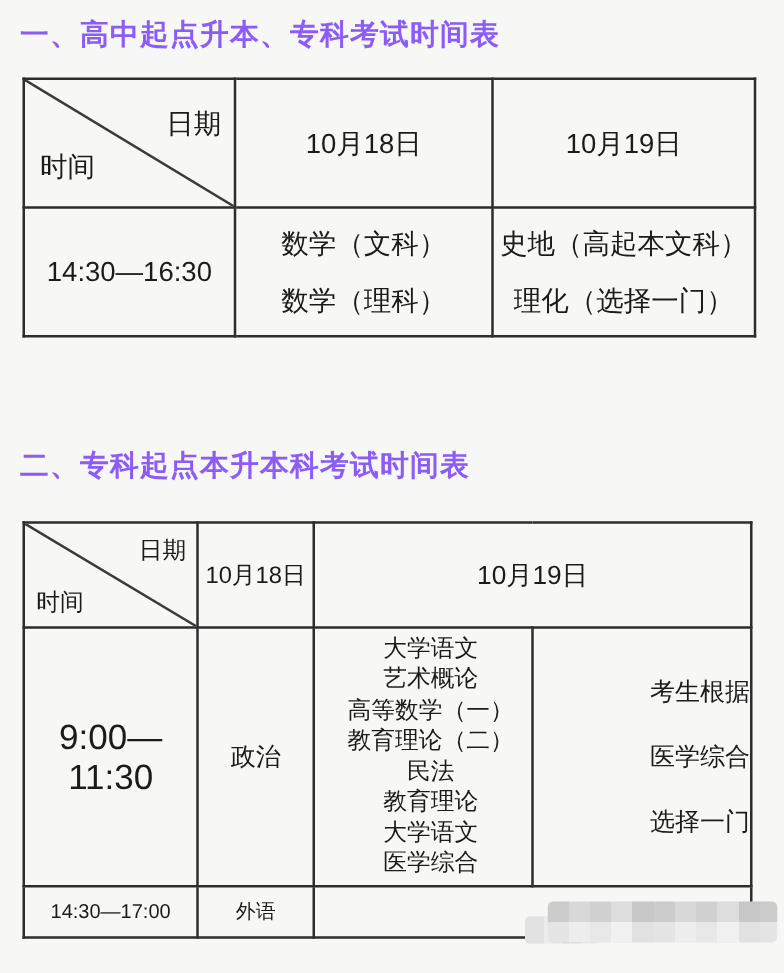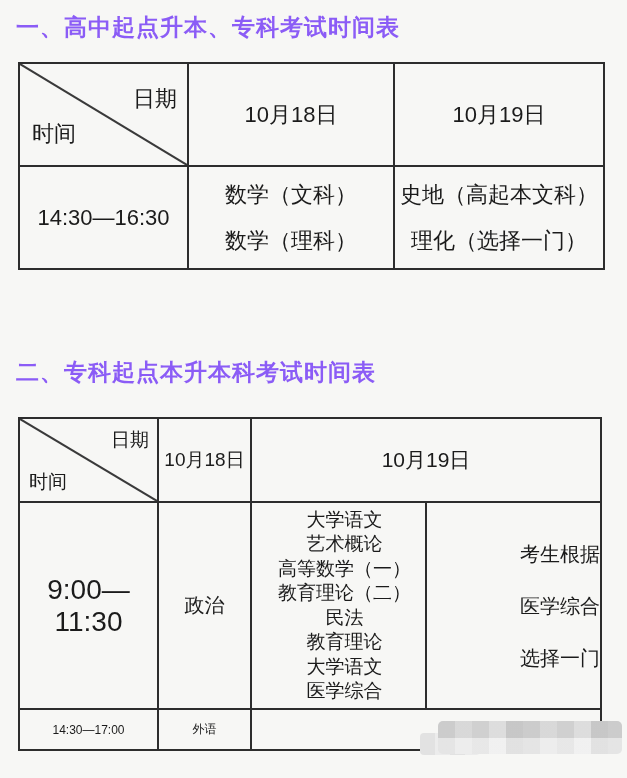--- a/index.html
+++ b/index.html
@@ -49,21 +49,21 @@
   .c1 .time-lbl{bottom:16px;left:12px;}
   .c2 .date-lbl{top:8px;right:8px;font-size:19px;}
   .c2 .time-lbl{bottom:6px;left:9px;font-size:19px;}
 
   .tbl1 .two-line div{line-height:46px;}
   .tbl2 .hdr-small{font-size:19px;}
   .tbl2 .hdr-wide{font-size:21px;}
   .tbl2 .time-col{font-size:28px;}
   .electives div{font-size:19px;line-height:24.5px;margin-left:12px;}
   .note div{font-size:20px;line-height:52px;text-align:right;}
-  .lastrow td{font-size:12px;}
+  .lastrow td{font-size:16px;}
 
   
   .watermark{
     position:absolute;
     left:438px;top:721px;
     width:184px;height:33px;
     background:
       repeating-linear-gradient(0deg, rgba(255,255,255,0.35) 0 16px, rgba(0,0,0,0.05) 16px 33px),
       repeating-linear-gradient(90deg, #d7d7d7 0 17px, #e4e4e4 17px 34px, #dbdbdb 34px 51px, #e9e9e9 51px 68px, #d2d2d2 68px 85px);
     border-radius:5px;

